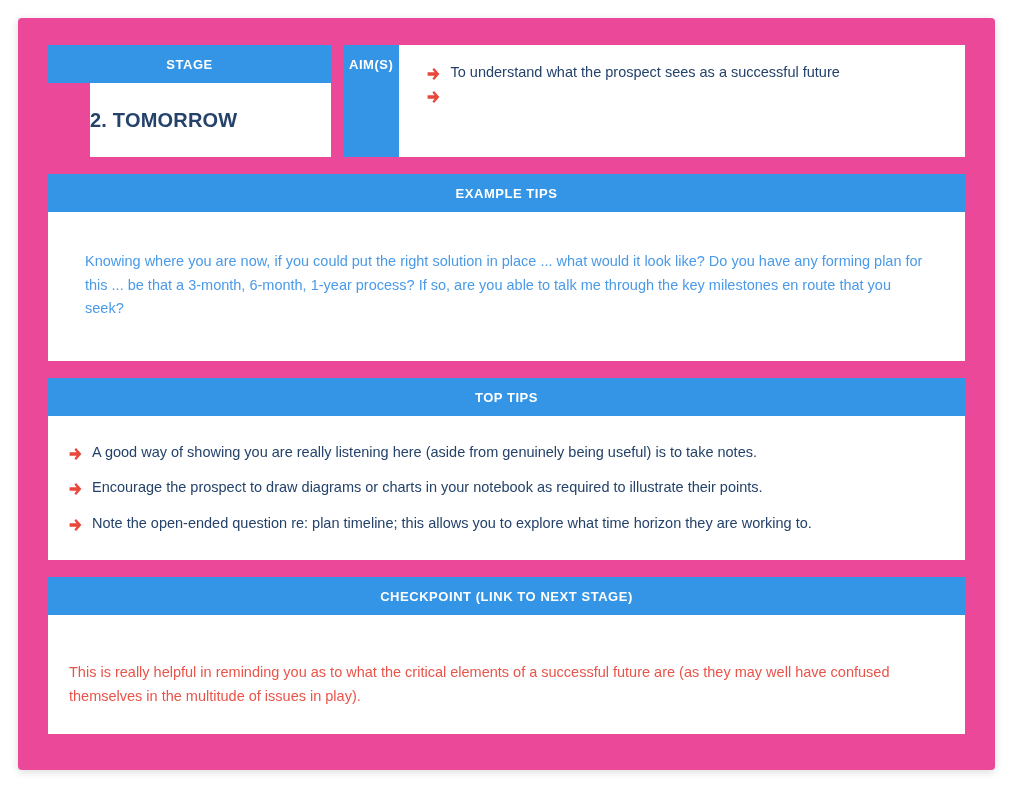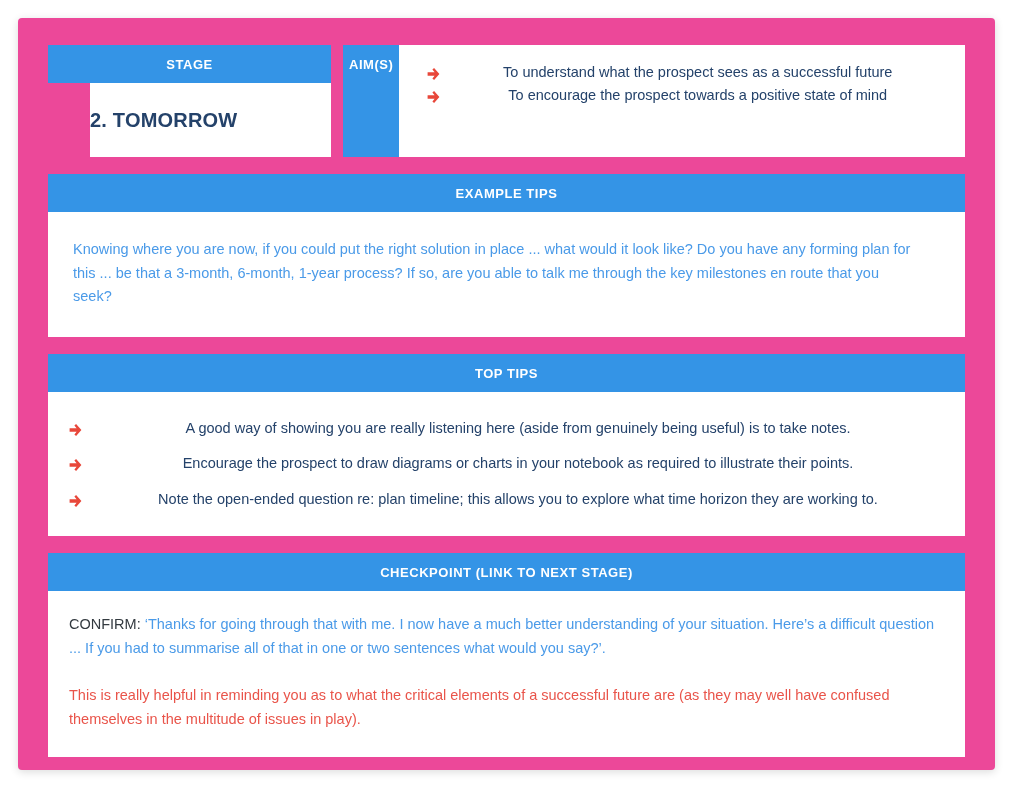--- a/index.html
+++ b/index.html
@@ -86,21 +86,20 @@
     list-style: none;
     margin: 0;
     padding: 0;
   }
   ul.arrow-list li {
     position: relative;
     padding-left: 23px;
     color: #24426a;
     font-size: 14.5px;
     line-height: 1.62;
-    text-align: center;
   }
   .arrow-icon {
     position: absolute;
     left: 0;
     top: 4px;
     width: 14px;
     height: 14px;
     display: inline-block;
   }
 
@@ -109,21 +108,21 @@
     margin-top: 17px;
   }
   .section .card-body {
     padding: 22px 21px 24px 21px;
   }
 
   .flow-text {
     color: #4a9ae8;
     font-size: 14.5px;
     line-height: 1.63;
-    margin: 4px;
+    margin: 16px;
     max-width: 840px;
   }
 
   .tips-body {
     padding: 25px 21px 25px 21px !important;
   }
   .tips-body ul.arrow-list li {
     margin-bottom: 12px;
     font-size: 14.5px;
   }
@@ -180,21 +179,20 @@
               </svg>
             </span>
             <span>To understand what the prospect sees as a successful future</span>
           </li>
           <li>
             <span class="arrow-icon">
               <svg viewBox="0 0 14 14" width="14" height="14" aria-hidden="true">
                 <path d="M0.6 5.3 H7.6 L5.4 2.4 L7.1 1.1 L12.4 7 L7.1 12.9 L5.4 11.6 L7.6 8.7 H0.6 Z" fill="#e8473a"></path>
               </svg>
             </span>
-            <span>To encourage the prospect towards a positive state of mind</span>
           </li>
         </ul>
       </div>
     </div>
 
   </div>
 
   <div class="section">
     <div class="card-header">EXAMPLE TIPS</div>
     <div class="card-body">
@@ -230,21 +228,17 @@
           </span>
           <span>Note the open-ended question re: plan timeline; this allows you to explore what time horizon they are working to.</span>
         </li>
       </ul>
     </div>
   </div>
 
   <div class="section">
     <div class="card-header">CHECKPOINT (LINK TO NEXT STAGE)</div>
     <div class="card-body checkpoint-body">
-      <p class="confirm-para">
-        <span class="confirm-label">CONFIRM:</span>
-        <span class="confirm-quote">‘Thanks for going through that with me. I now have a much better understanding of your situation. Here’s a difficult question ... If you had to summarise all of that in one or two sentences what would you say?’.</span>
-      </p>
       <p class="warn-para">This is really helpful in reminding you as to what the critical elements of a successful future are (as they may well have confused themselves in the multitude of issues in play).</p>
     </div>
   </div>
 
 </div>
 
 </body></html>

